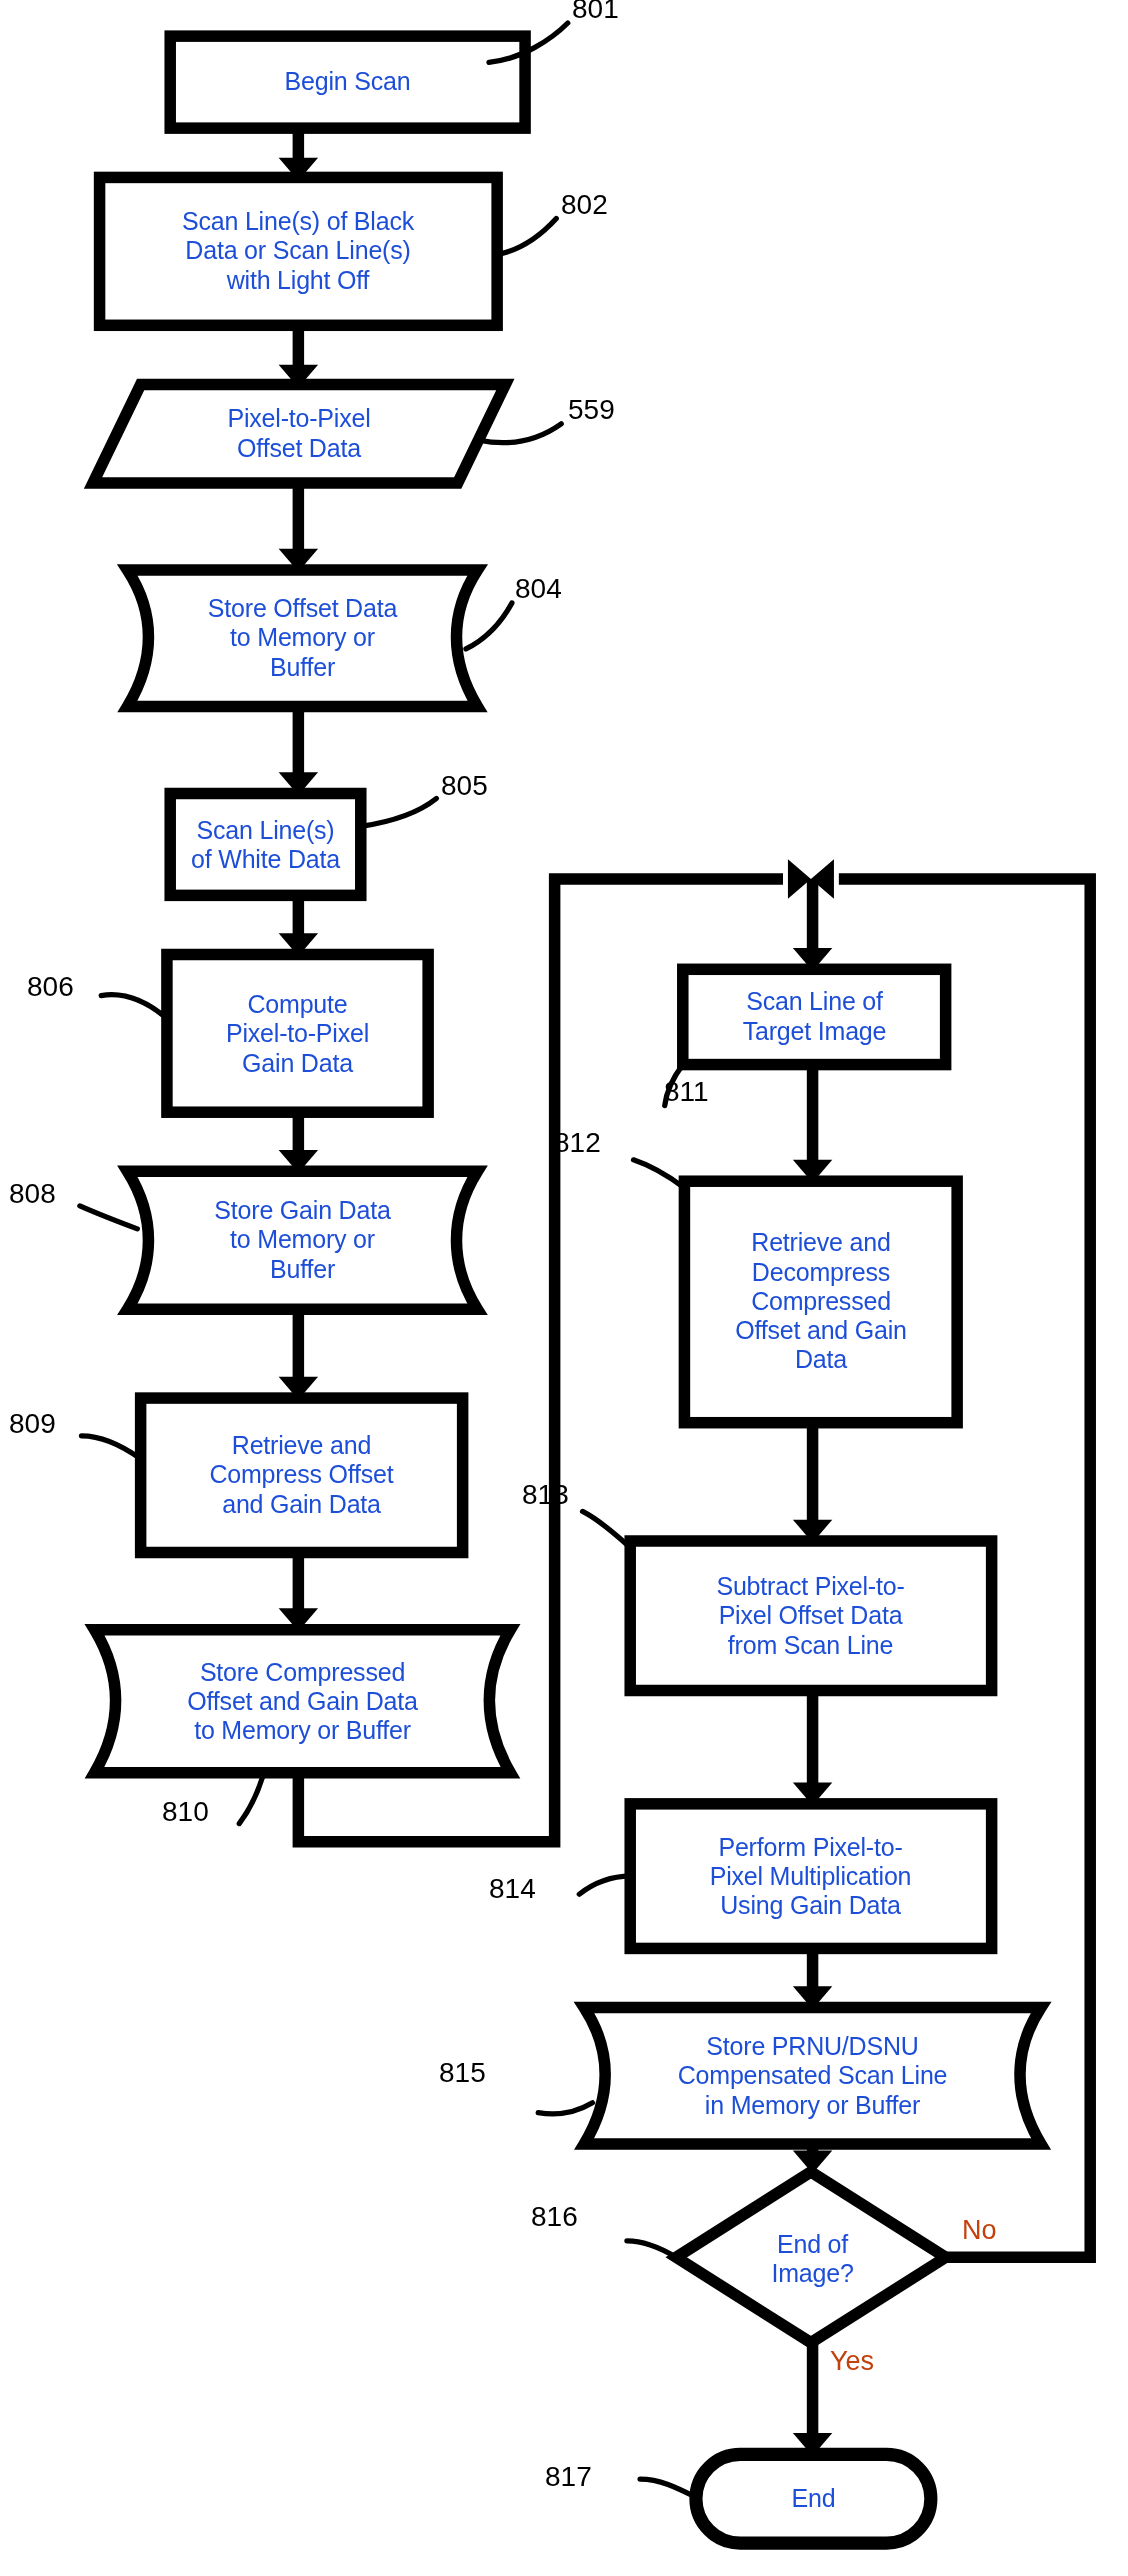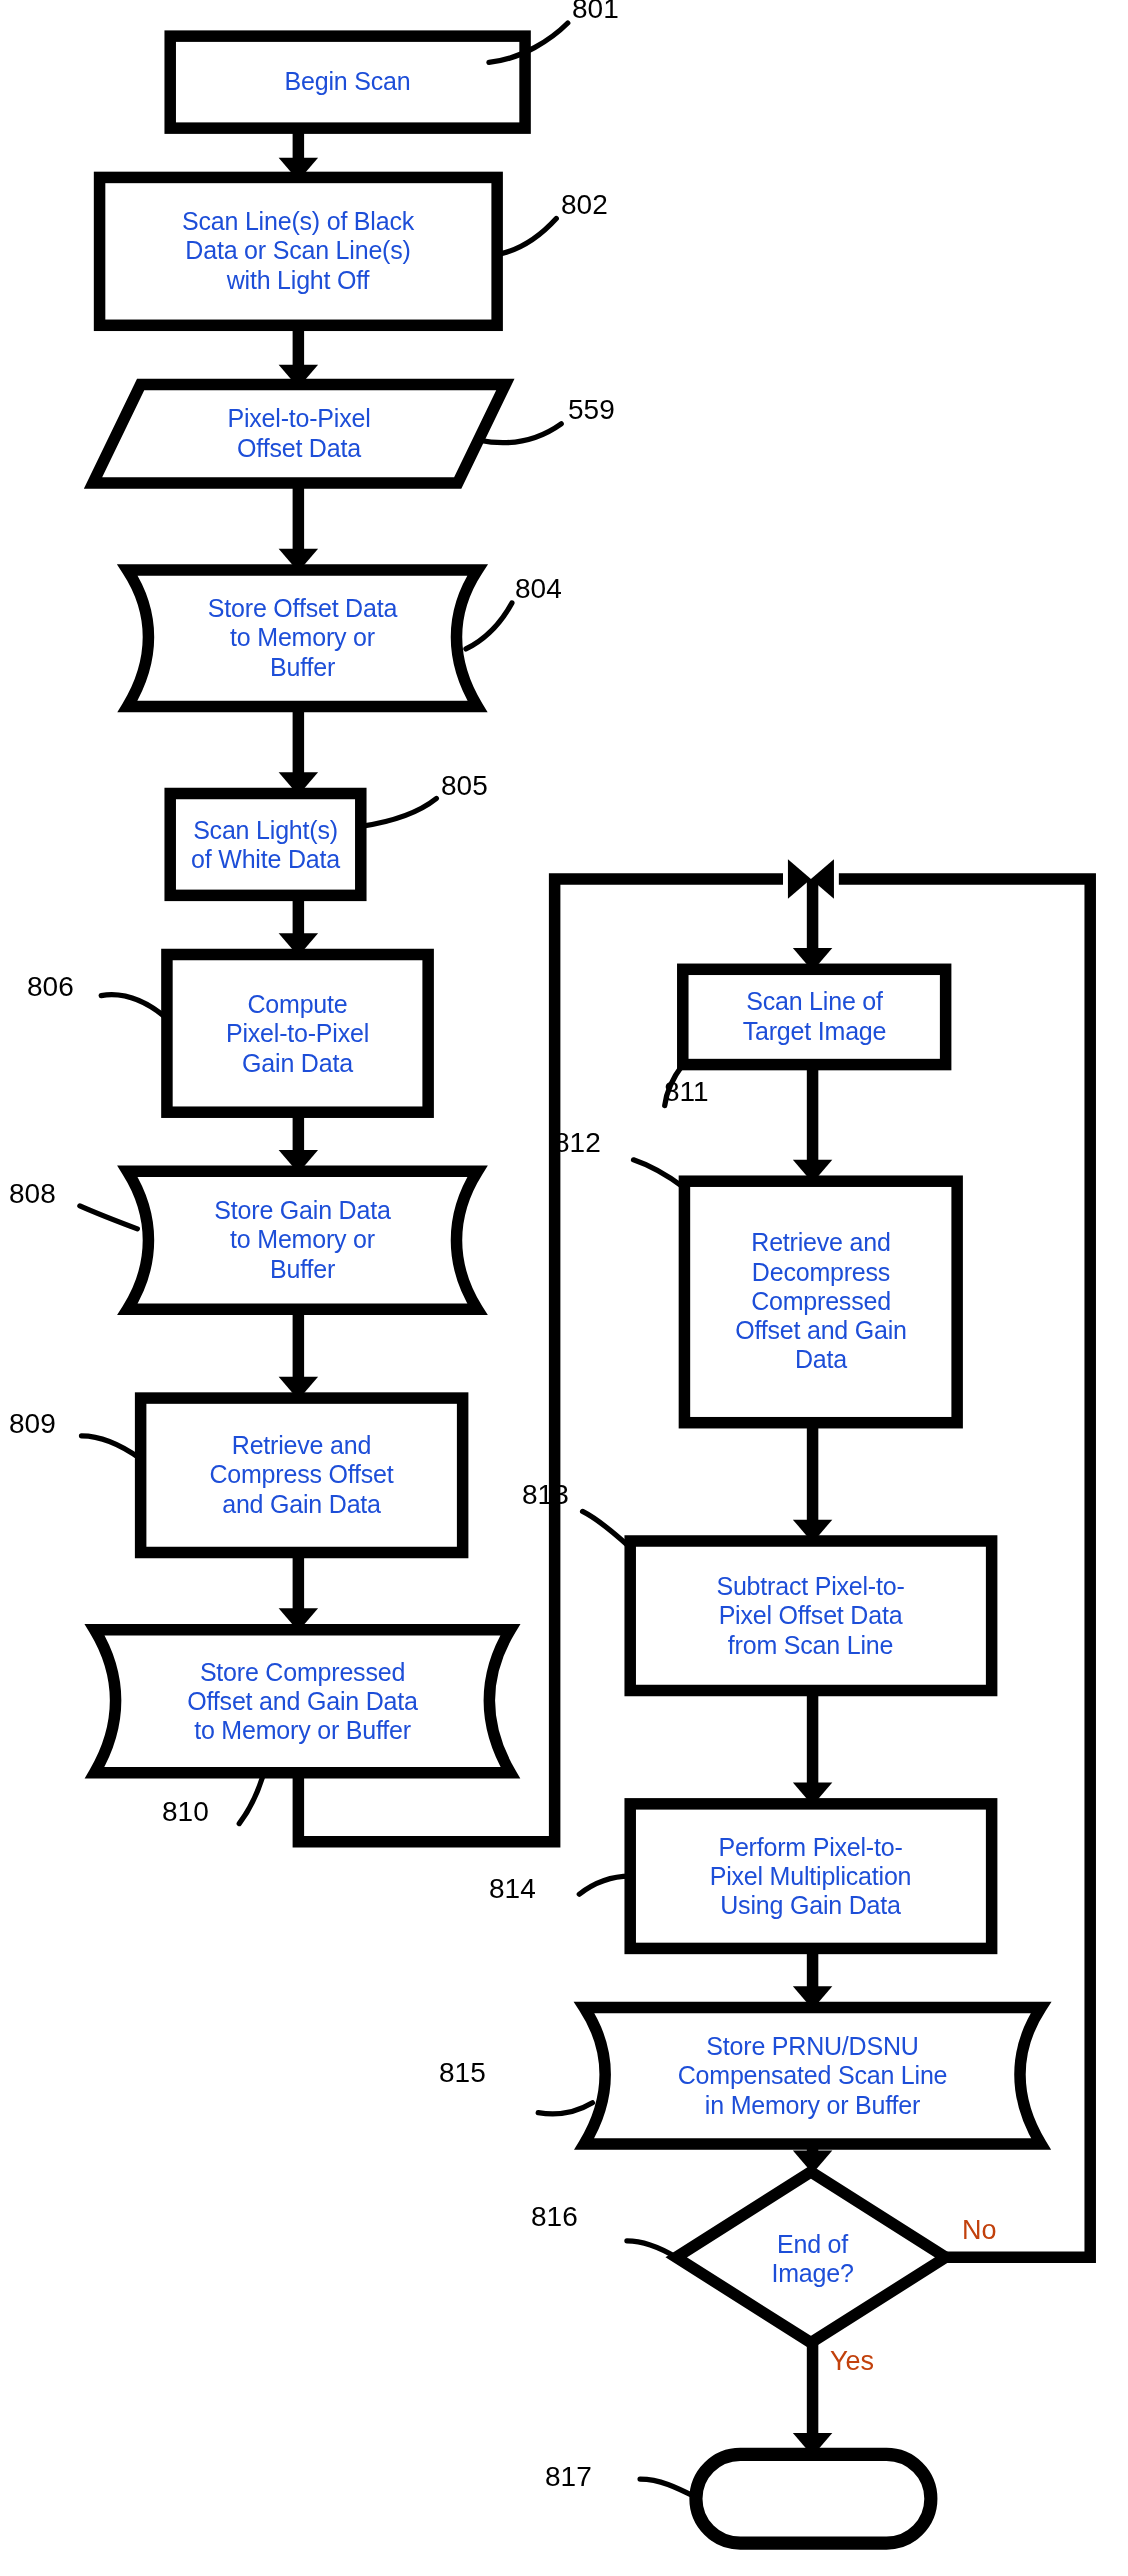--- a/index.html
+++ b/index.html
@@ -219,21 +219,21 @@
 Data or Scan Line(s)
 with Light Off</div>
 
   <div class="box-text" style="left: 111px; top: 384px; width: 376px; height: 99px; font-size: 25px;">Pixel-to-Pixel
 Offset Data</div>
 
   <div class="box-text" style="left: 144px; top: 570px; width: 317px; height: 136px; font-size: 25px;">Store Offset Data
 to Memory or
 Buffer</div>
 
-  <div class="box-text" style="left: 154px; top: 794px; width: 223px; height: 102px; font-size: 25px;">Scan Light(s)
+  <div class="box-text" style="left: 154px; top: 794px; width: 223px; height: 102px; font-size: 25px;">Scan Line(s)
 of White Data</div>
 
   <div class="box-text" style="left: 157px; top: 955px; width: 281px; height: 158px; font-size: 25px;">Compute
 Pixel-to-Pixel
 Gain Data</div>
 
   <div class="box-text" style="left: 144px; top: 1171px; width: 317px; height: 138px; font-size: 25px;">Store Gain Data
 to Memory or
 Buffer</div>
 
@@ -262,20 +262,21 @@
 Pixel Multiplication
 Using Gain Data</div>
 
   <div class="box-text" style="left: 604px; top: 2008px; width: 417px; height: 136px; font-size: 25px;">Store PRNU/DSNU
 Compensated Scan Line
 in Memory or Buffer</div>
 
   <div class="box-text" style="left: 717px; top: 2208px; width: 191px; height: 102px; font-size: 25px;">End of
 Image?</div>
 
+  <div class="box-text" style="left: 696px; top: 2454px; width: 235px; height: 89px; font-size: 25px;">End</div>
 
   <div class="ref-num" style="left: 572px; top: -6.6px; font-size: 28px;">801</div>
   <div class="ref-num" style="left: 561px; top: 189px; font-size: 28px;">802</div>
   <div class="ref-num" style="left: 568px; top: 394px; font-size: 28px;">559</div>
   <div class="ref-num" style="left: 515px; top: 573px; font-size: 28px;">804</div>
   <div class="ref-num" style="left: 441px; top: 770px; font-size: 28px;">805</div>
   <div class="ref-num" style="left: 27px; top: 971px; font-size: 28px;">806</div>
   <div class="ref-num" style="left: 9px; top: 1178px; font-size: 28px;">808</div>
   <div class="ref-num" style="left: 9px; top: 1408px; font-size: 28px;">809</div>
   <div class="ref-num" style="left: 162px; top: 1796px; font-size: 28px;">810</div>

